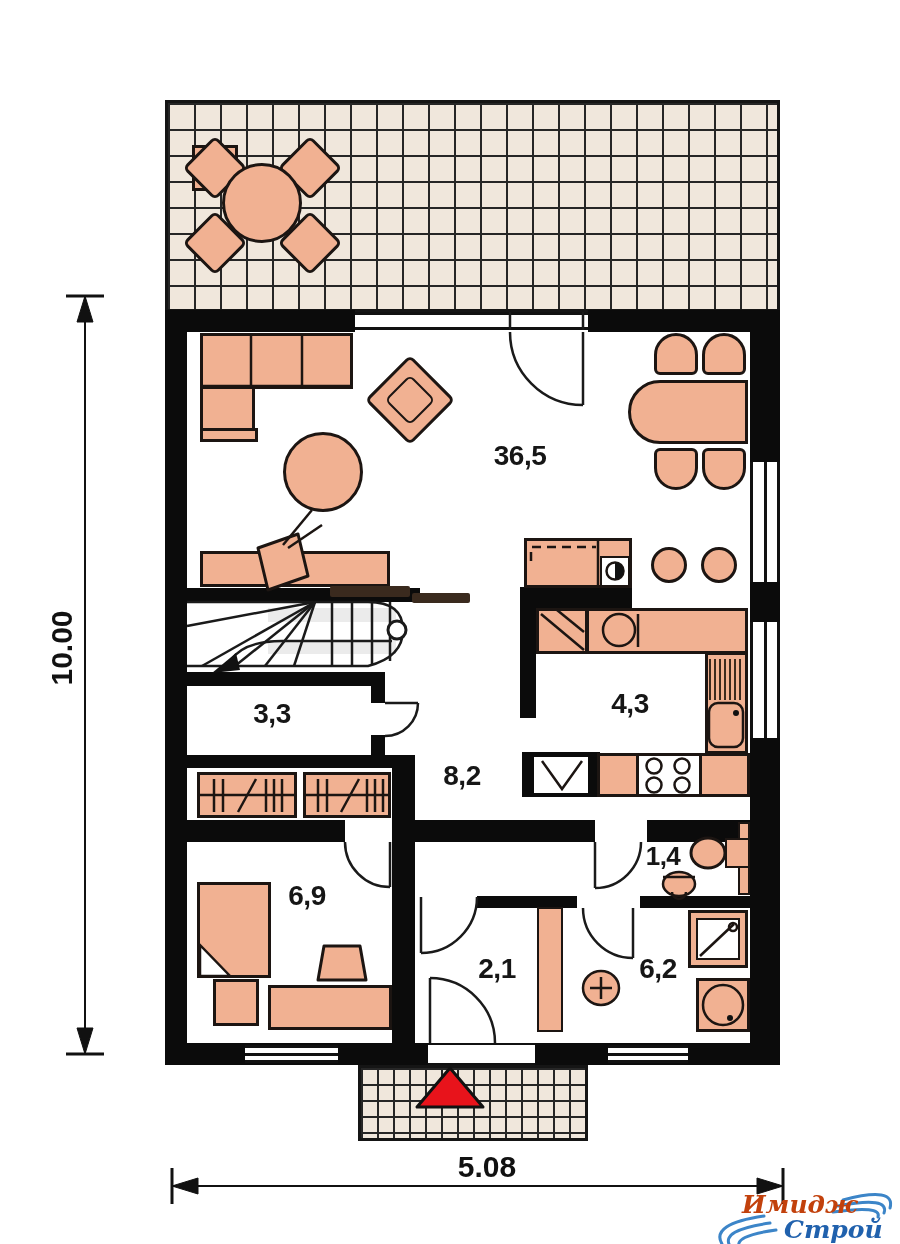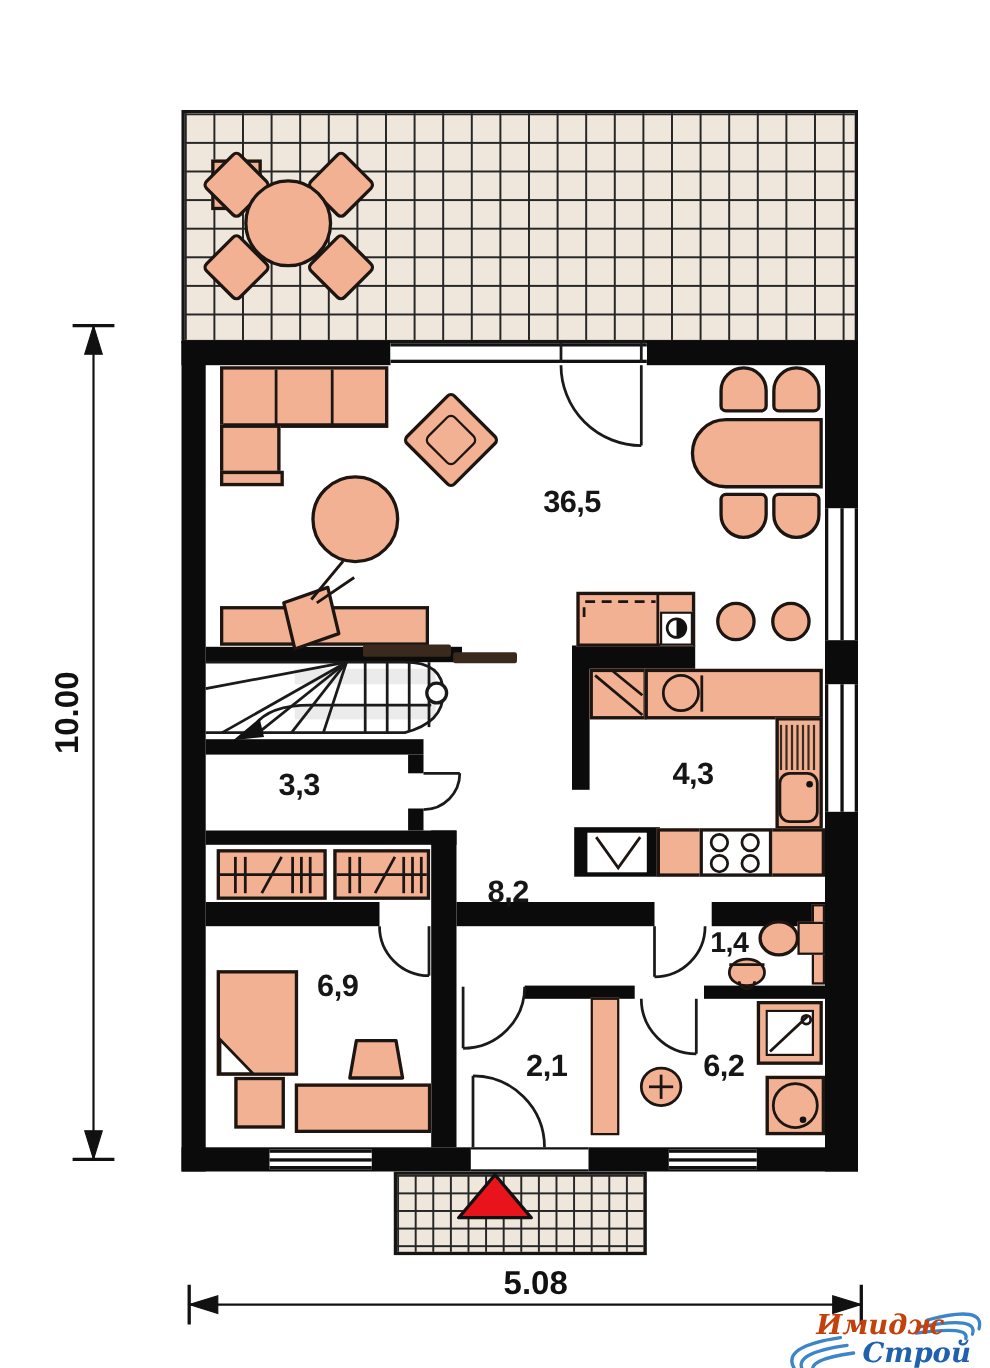--- a/index.html
+++ b/index.html
@@ -256,21 +256,21 @@
     <g stroke="#1c1512" stroke-width="2.5">
       <line x1="251" y1="336" x2="251" y2="386"></line>
         <line x1="302" y1="336" x2="302" y2="386"></line>
       <line x1="203" y1="386" x2="350" y2="386"></line>
     </g>
   </svg>
 
   <div class="lbl" style="left:470px;top:440px;width:100px;">36,5</div>
   <div class="lbl" style="left:232px;top:698px;width:80px;">3,3</div>
   <div class="lbl" style="left:590px;top:688px;width:80px;">4,3</div>
-  <div class="lbl" style="left:422px;top:795px;width:80px;">8,2</div>
+  <div class="lbl" style="left:422px;top:760px;width:80px;">8,2</div>
   <div class="lbl" style="left:267px;top:880px;width:80px;">6,9</div>
   <div class="lbl" style="left:628px;top:840px;width:70px;font-size:26px;">1,4</div>
   <div class="lbl" style="left:457px;top:953px;width:80px;">2,1</div>
   <div class="lbl" style="left:618px;top:953px;width:80px;">6,2</div>
 
   <div class="dim" style="left:2px;top:631px;width:120px;transform:rotate(-90deg);">10.00</div>
   <div class="dim" style="left:437px;top:1150px;width:100px;">5.08</div>
 
   <div id="logo-line1" style="left:742px;top:1192px;color:#c2410c;">Имидж</div>
   <div id="logo-line2" style="left:784px;top:1217px;color:#2061ad;">Строй</div>

